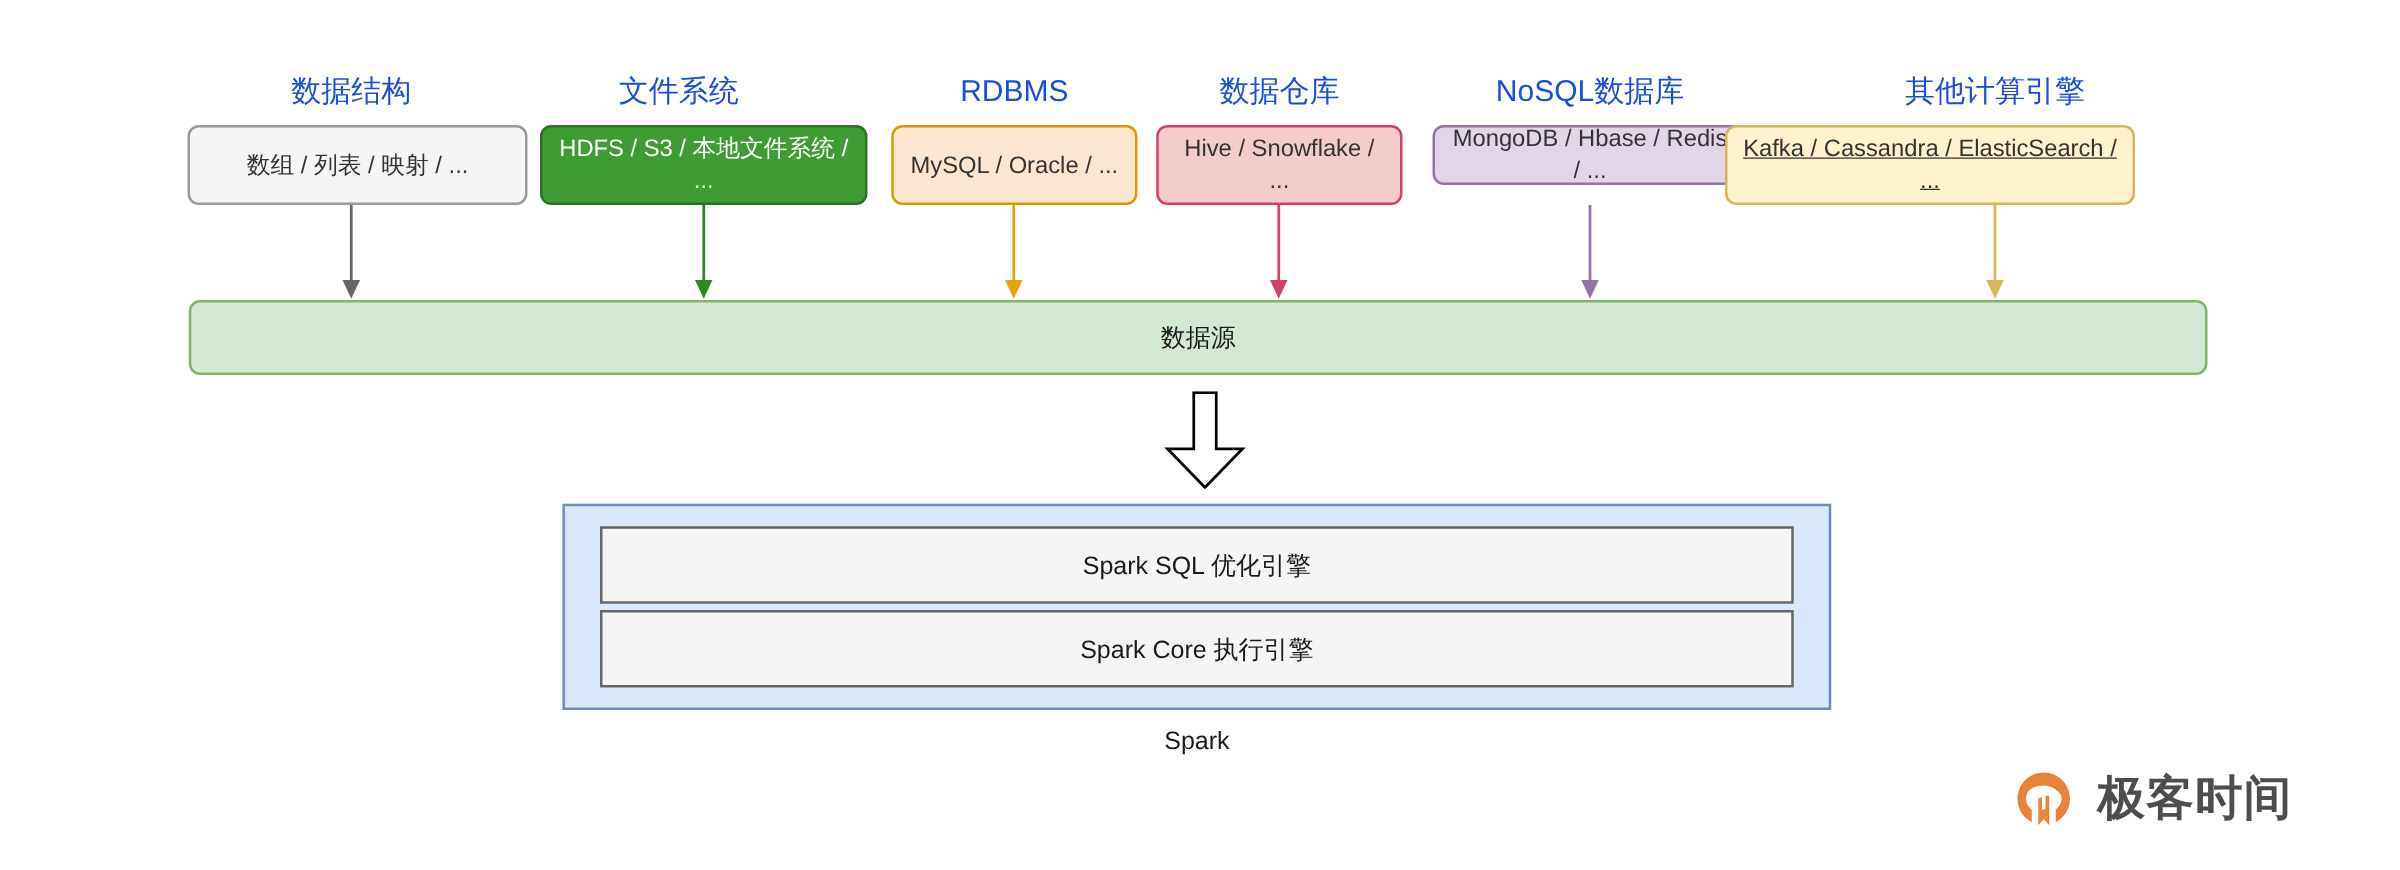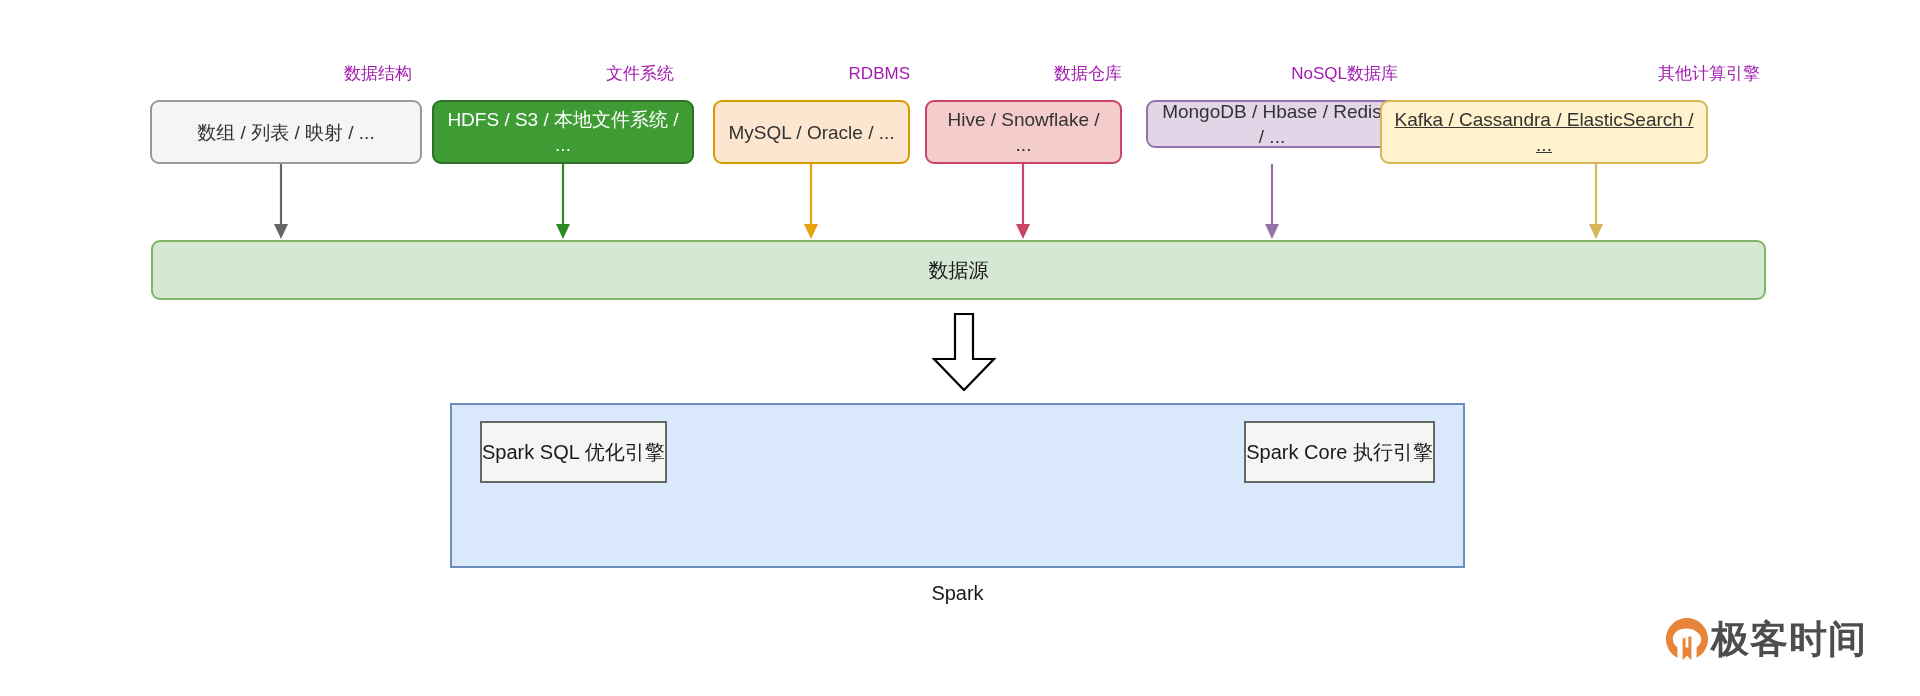--- a/index.html
+++ b/index.html
@@ -18,23 +18,23 @@
   #canvas {
     position: absolute;
     left: 0; top: 0;
     width: 1920px;
     height: 696px;
   }
 
   
   .col-title {
     position: absolute;
-    font-size: 17px;
-    color: #a21caf;
-    text-align: right;
+    font-size: 24px;
+    color: #1d4ed8;
+    text-align: center;
     white-space: nowrap;
     line-height: 24px;
   }
 
   
   .src-box {
     position: absolute;
     box-sizing: border-box;
     border-radius: 9px;
     border-width: 2px;
@@ -89,21 +89,21 @@
     position: absolute;
     left: 450px;
     top: 403px;
     width: 1015px;
     height: 165px;
     box-sizing: border-box;
     background: #dae8fc;
     border: 2px solid #6c8ebf;
     padding: 16px 28px;
     display: flex;
-    flex-direction: row;
+    flex-direction: column;
     justify-content: space-between;
   }
   .spark-layer {
     box-sizing: border-box;
     height: 62px;
     background: #f5f5f5;
     border: 2px solid #666666;
     display: flex;
     align-items: center;
     justify-content: center;
@@ -116,25 +116,25 @@
     top: 582px;
     width: 1015px;
     text-align: center;
     font-size: 20px;
     color: #1a1a1a;
   }
 
   
   #watermark {
     position: absolute;
-    left: 1664px;
+    left: 1612px;
     top: 616px;
     display: flex;
     align-items: center;
-    gap: 1px;
+    gap: 20px;
   }
   #watermark-mark {
     width: 46px;
     height: 46px;
     flex: 0 0 auto;
   }
   #watermark-text {
     font-size: 38px;
     font-weight: bold;
     color: #4d4d4d;

